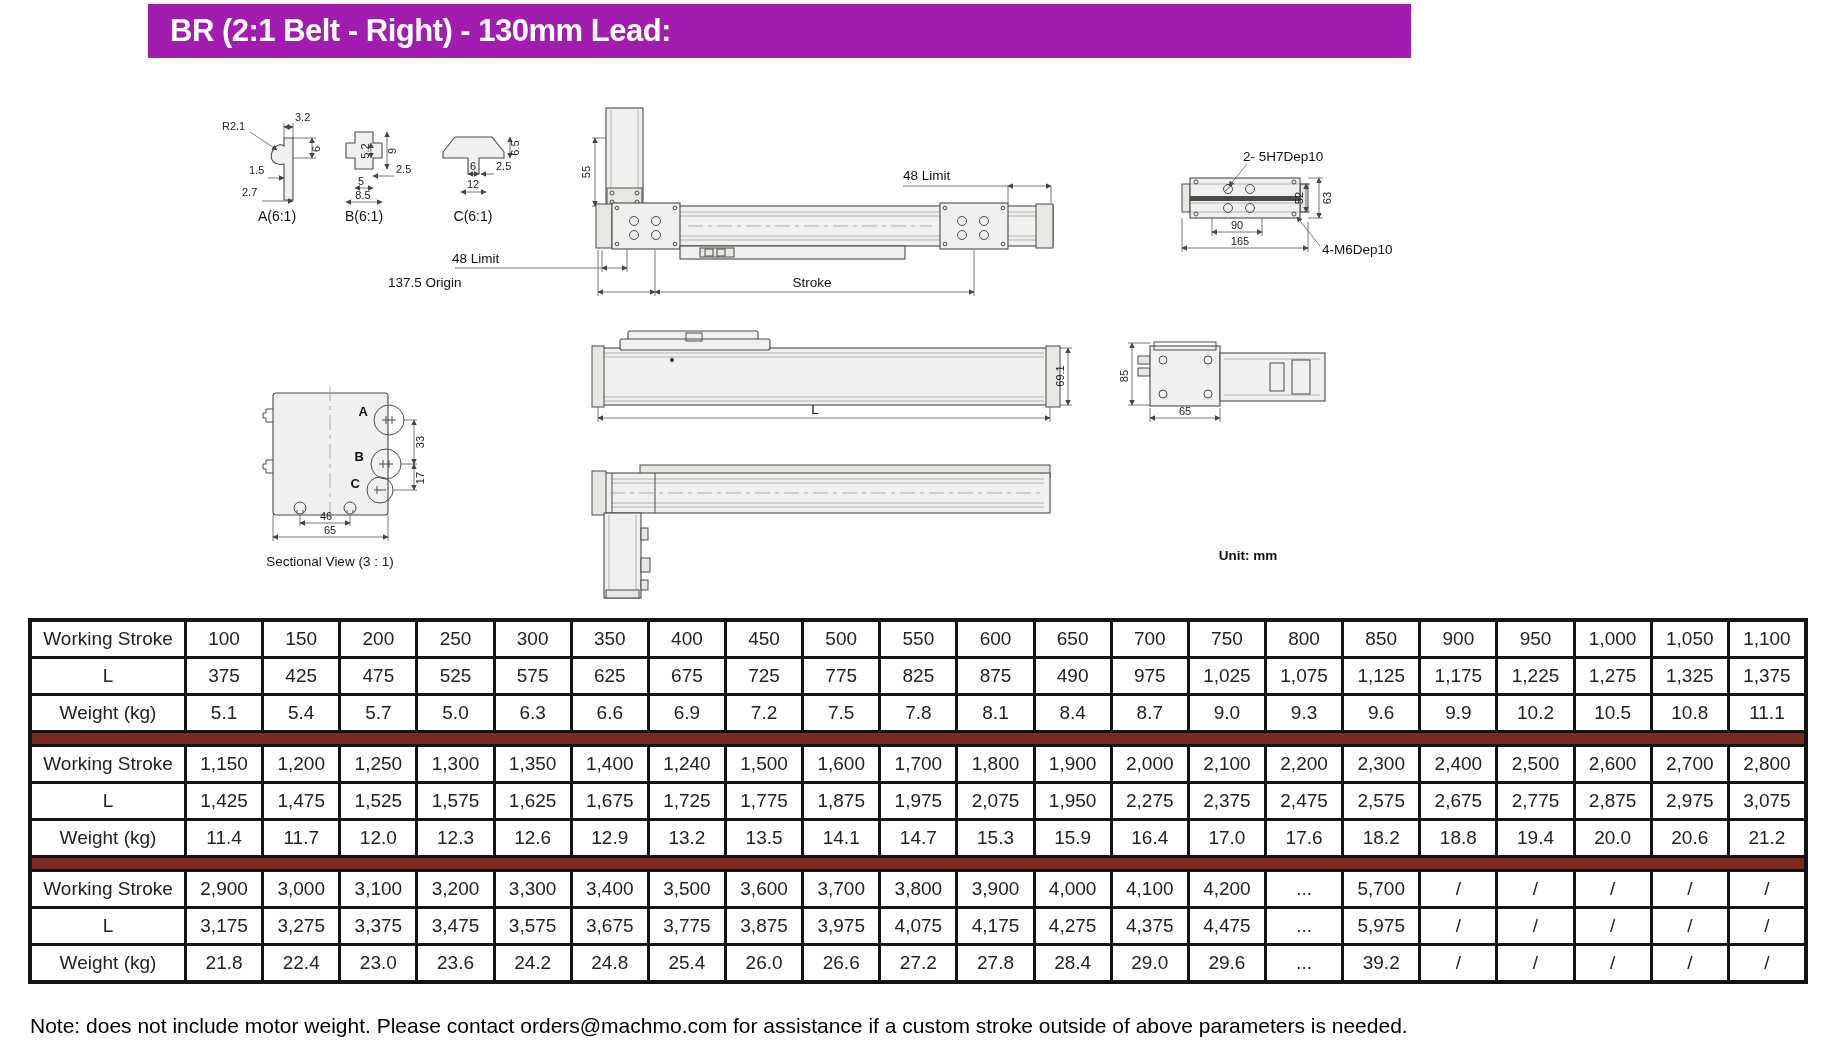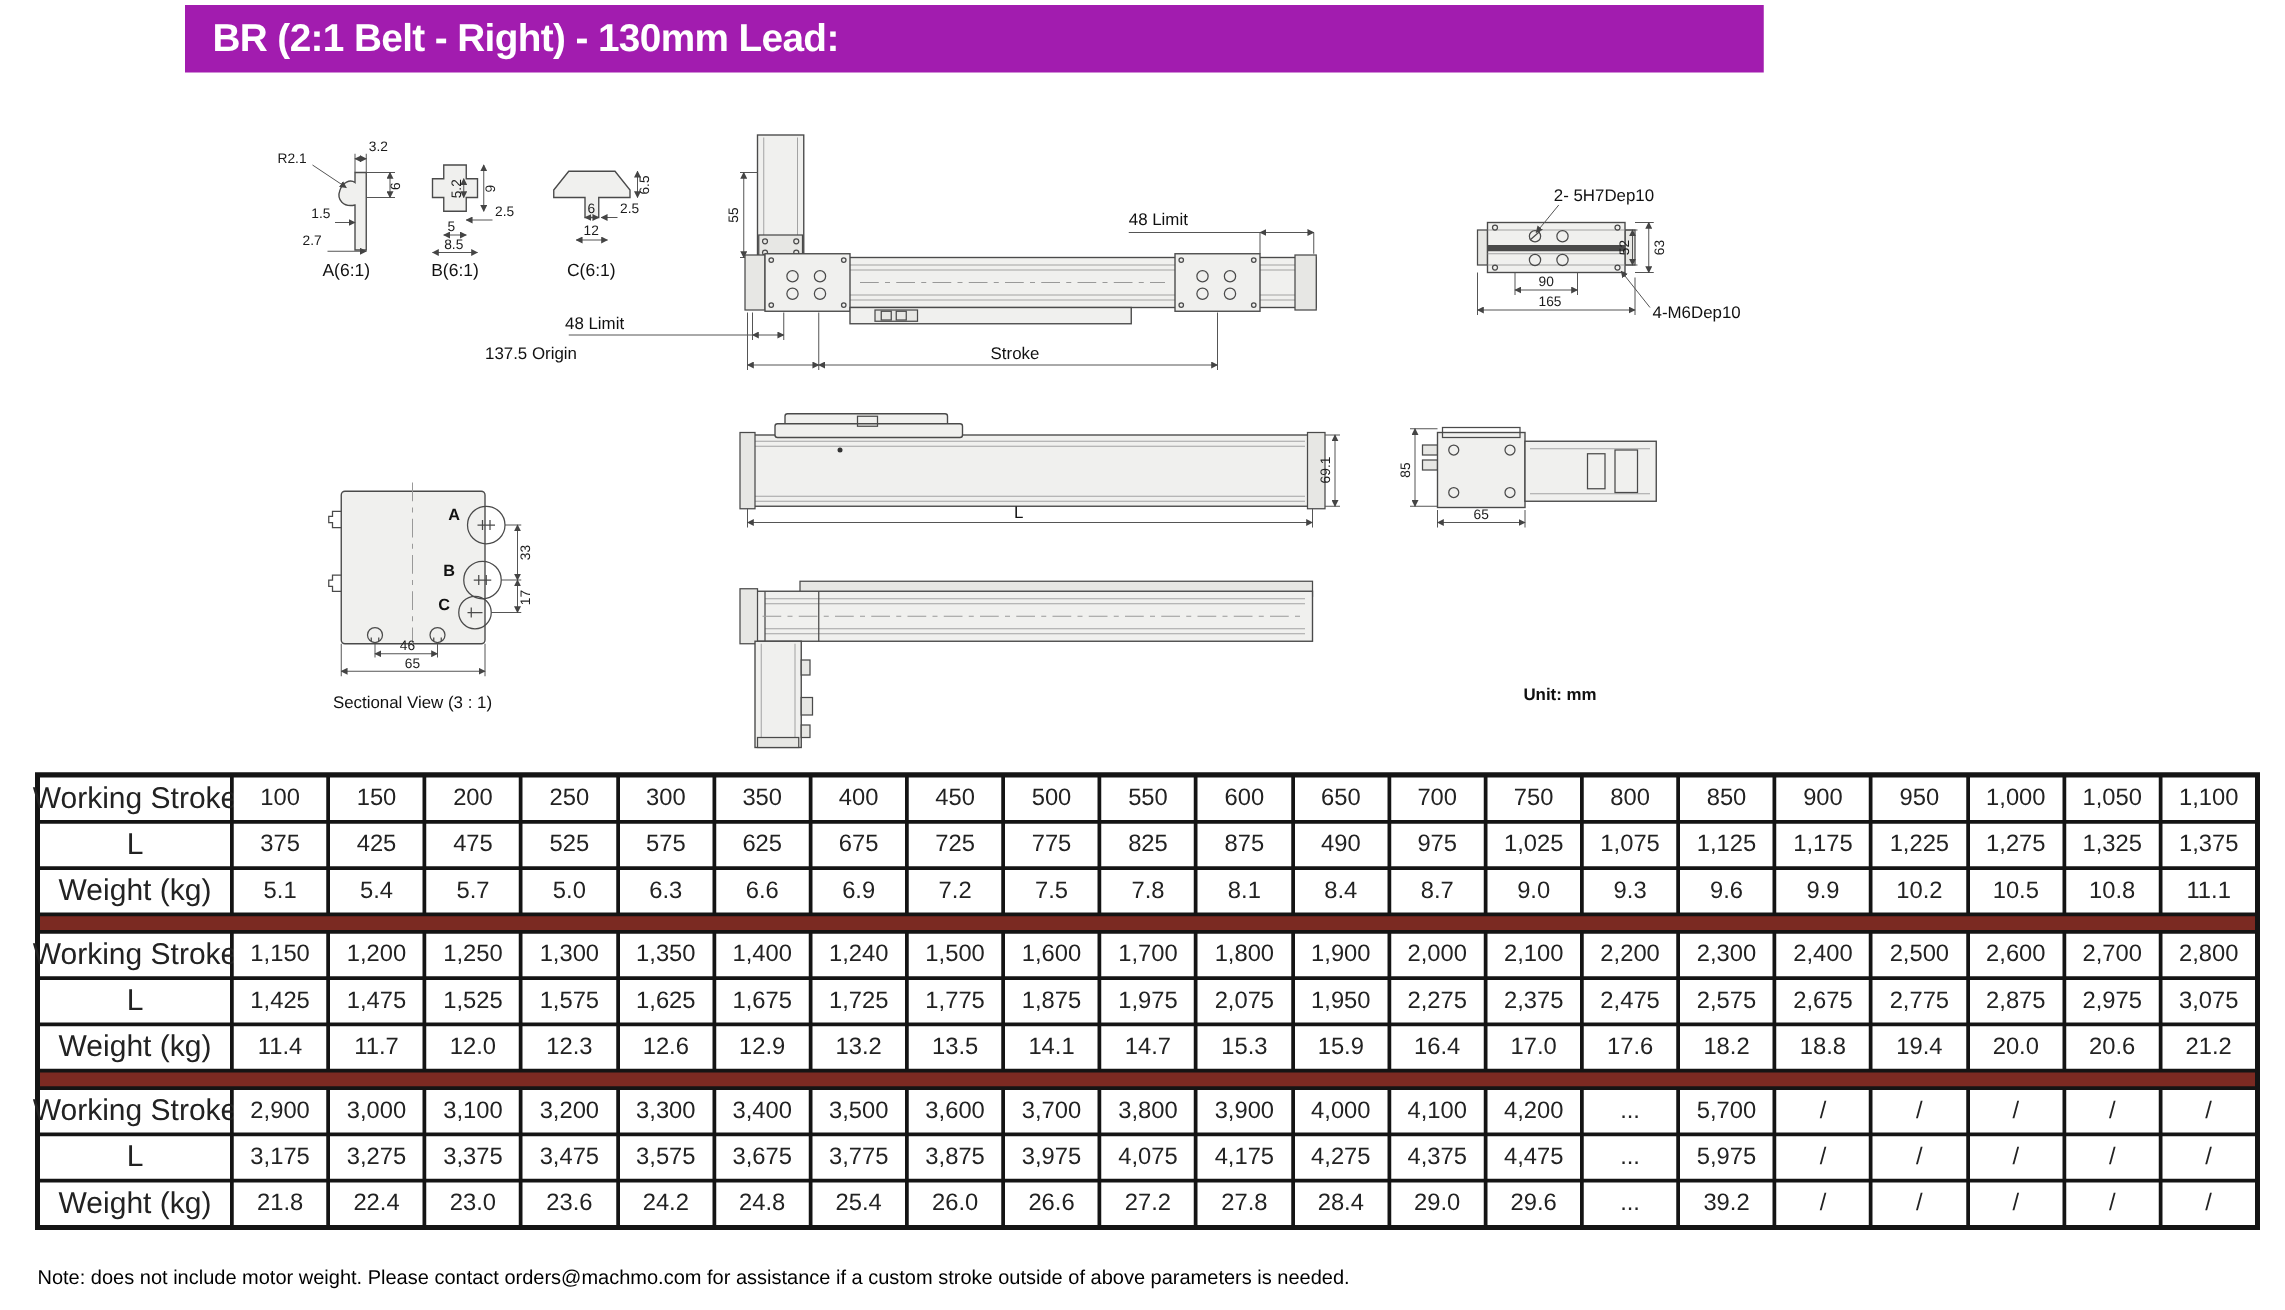--- a/index.html
+++ b/index.html
@@ -26,25 +26,25 @@
   .cap{font-size:13.5px;fill:#111;}
   .unit{font-size:13.5px;font-weight:bold;fill:#111;}
   .abc{font-size:13px;font-weight:bold;fill:#111;}
 
   
   .spec-table{position:absolute;left:28px;top:618px;width:1772px;
       display:grid;grid-template-columns:152px repeat(21,1fr);
       gap:3px;background:#141414;border:4px solid #141414;}
   .cell{background:#fff;height:34px;display:flex;align-items:center;
         justify-content:center;font-size:19px;color:#222;white-space:nowrap;}
-  .cell.label{font-size:24px;}
+  .cell.label{font-size:19px;}
   .band-sep{grid-column:1/-1;height:11px;background:#7b2a22;}
 
   
-  .note{position:absolute;left:30px;top:1014px;font-size:16px;color:#000;}
+  .note{position:absolute;left:30px;top:1014px;font-size:21px;color:#000;}
 </style>
 </head>
 <body>
 
 <div class="banner">
   <h1>BR (2:1 Belt - Right) - 130mm Lead:</h1>
 </div>
 
 <svg class="drawings" viewBox="0 0 1828 555" width="1828" height="555">
   <defs>

